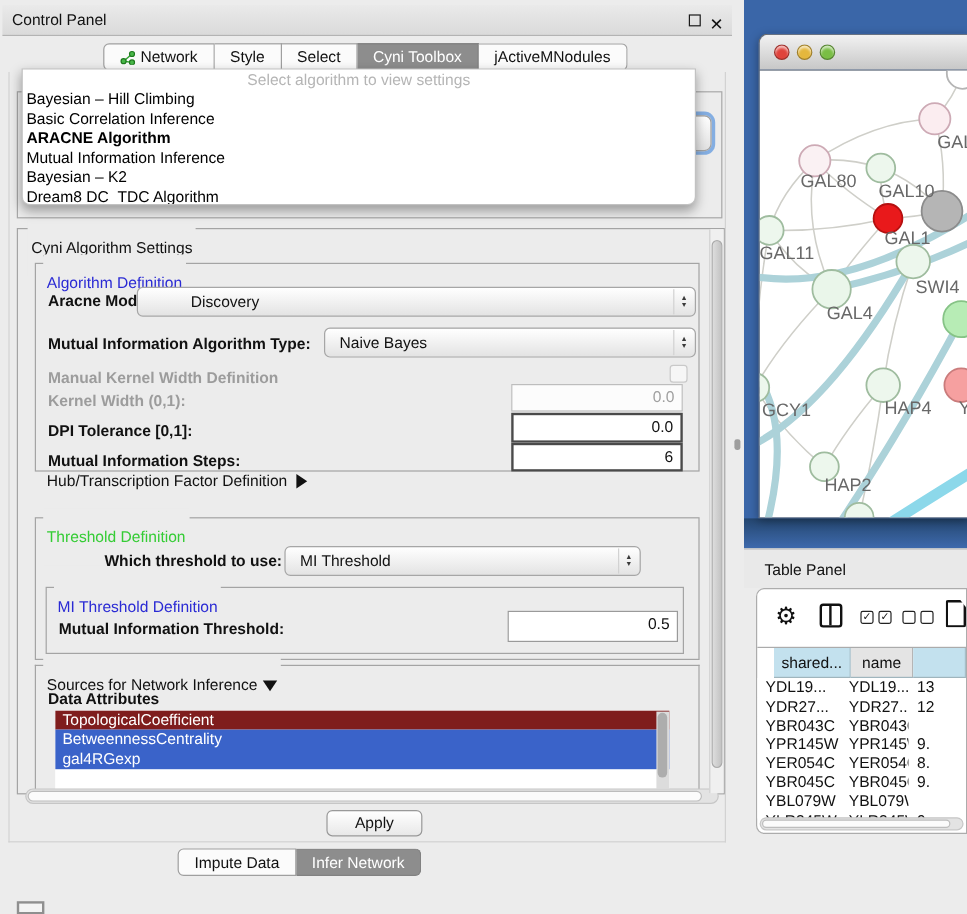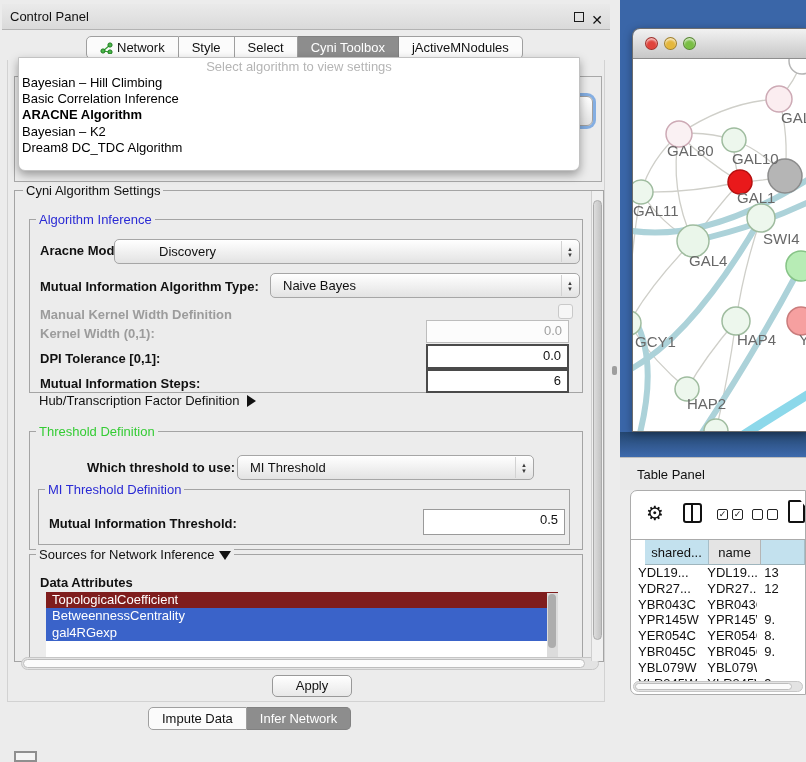--- a/index.html
+++ b/index.html
@@ -24,21 +24,21 @@
   #algo-overlay { left:18px; top:57px; width:562px; height:114px; background:#FFFFFF; border:1px solid #C2C2C2; border-radius:0 0 7px 7px; box-shadow:0 4px 10px rgba(0,0,0,0.35); z-index:50; overflow:hidden; }
   #algo-placeholder { text-align:center; color:#B5B5B5; height:17px; line-height:17px; }
   .dd-item { height:16.2px; line-height:16.2px; padding-left:3px; color:#000; }
   .dd-item.bold { font-weight:bold; }
 
   
   #bg-group { left:14px; top:76px; width:588px; height:106px; border:1px solid #A8A8A8; z-index:1; }
   #bg-combo { left:30px; top:96px; width:563px; height:30px; border:1px solid #A0A0A0; border-radius:6px; background:linear-gradient(#FFF,#E2E2E2); box-shadow:0 0 0 3px rgba(106,159,224,0.8); z-index:2; }
 
   .group { position:absolute; border:1px solid #A4A4A4; }
-  .gtitle { position:absolute; top:-8px; left:8px; background:#ECECEC; padding:0 3px; font-size:13px; white-space:nowrap; }
+  .gtitle { position:absolute; top:-8px; left:8px; background:#ECECEC; padding:16px 3px; font-size:13px; white-space:nowrap; }
 
   #main-group { left:14px; top:190px; width:590px; height:472px; }
   #vscroll { left:591px; top:191px; width:12px; height:470px; background:#F0F0F0; border-left:1px solid #CFCFCF; }
   #vscroll .thumb { position:absolute; left:1px; top:9px; width:9px; height:440px; background:linear-gradient(90deg,#DDD,#C3C3C3); border:1px solid #ABABAB; border-radius:5px; }
 
   .lbl { position:absolute; font-weight:bold; white-space:nowrap; }
   .lbl.gray { color:#9C9C9C; }
   .combo { position:absolute; height:25px; border:1px solid #A6A6A6; border-radius:5px; background:linear-gradient(#FFFFFF,#E3E3E3); line-height:23px; padding-left:12px; }
   .combo .arrows { position:absolute; right:1px; top:1px; bottom:1px; width:17px; border-left:1px solid #D2D2D2; display:flex; flex-direction:column; align-items:center; justify-content:center; color:#3A3A3A; font-size:6px; line-height:6px; }
   .combo .arrows::before { content:"▲"; }
@@ -137,30 +137,31 @@
 
 <div class="abs" id="bg-group"></div>
 <div class="abs" id="bg-combo"></div>
 
 <div class="abs" id="algo-overlay">
   <div id="algo-placeholder">Select algorithm to view settings</div>
   <div id="algo-items">
       <div class="dd-item">Bayesian – Hill Climbing</div>
       <div class="dd-item">Basic Correlation Inference</div>
       <div class="dd-item bold">ARACNE Algorithm</div>
+      <div class="dd-item">Mutual Information Inference</div>
       <div class="dd-item">Bayesian – K2</div>
       <div class="dd-item">Dream8 DC_TDC Algorithm</div>
     </div>
 </div>
 
 <div class="group" id="main-group">
   <span class="gtitle">Cyni Algorithm Settings</span>
 
   <div class="group" style="left:14px; top:28px; width:554px; height:174px;">
-    <span class="gtitle" style="color:#2A2AD4; left:6px;">Algorithm Inference</span>
+    <span class="gtitle" style="color:#2A2AD4; left:6px;">Algorithm Definition</span>
 
     <span class="lbl" style="left:10px; top:23px;">Aracne Mode:</span>
     <div class="combo" style="left:84px; top:19px; width:466px;padding-left:44px;">
       <span>Discovery</span>
       <span class="arrows"></span>
     </div>
 
     <span class="lbl" style="left:10px; top:59px;">Mutual Information Algorithm Type:</span>
     <div class="combo" style="left:240px; top:53px; width:310px;">
       <span>Naive Bayes</span>

